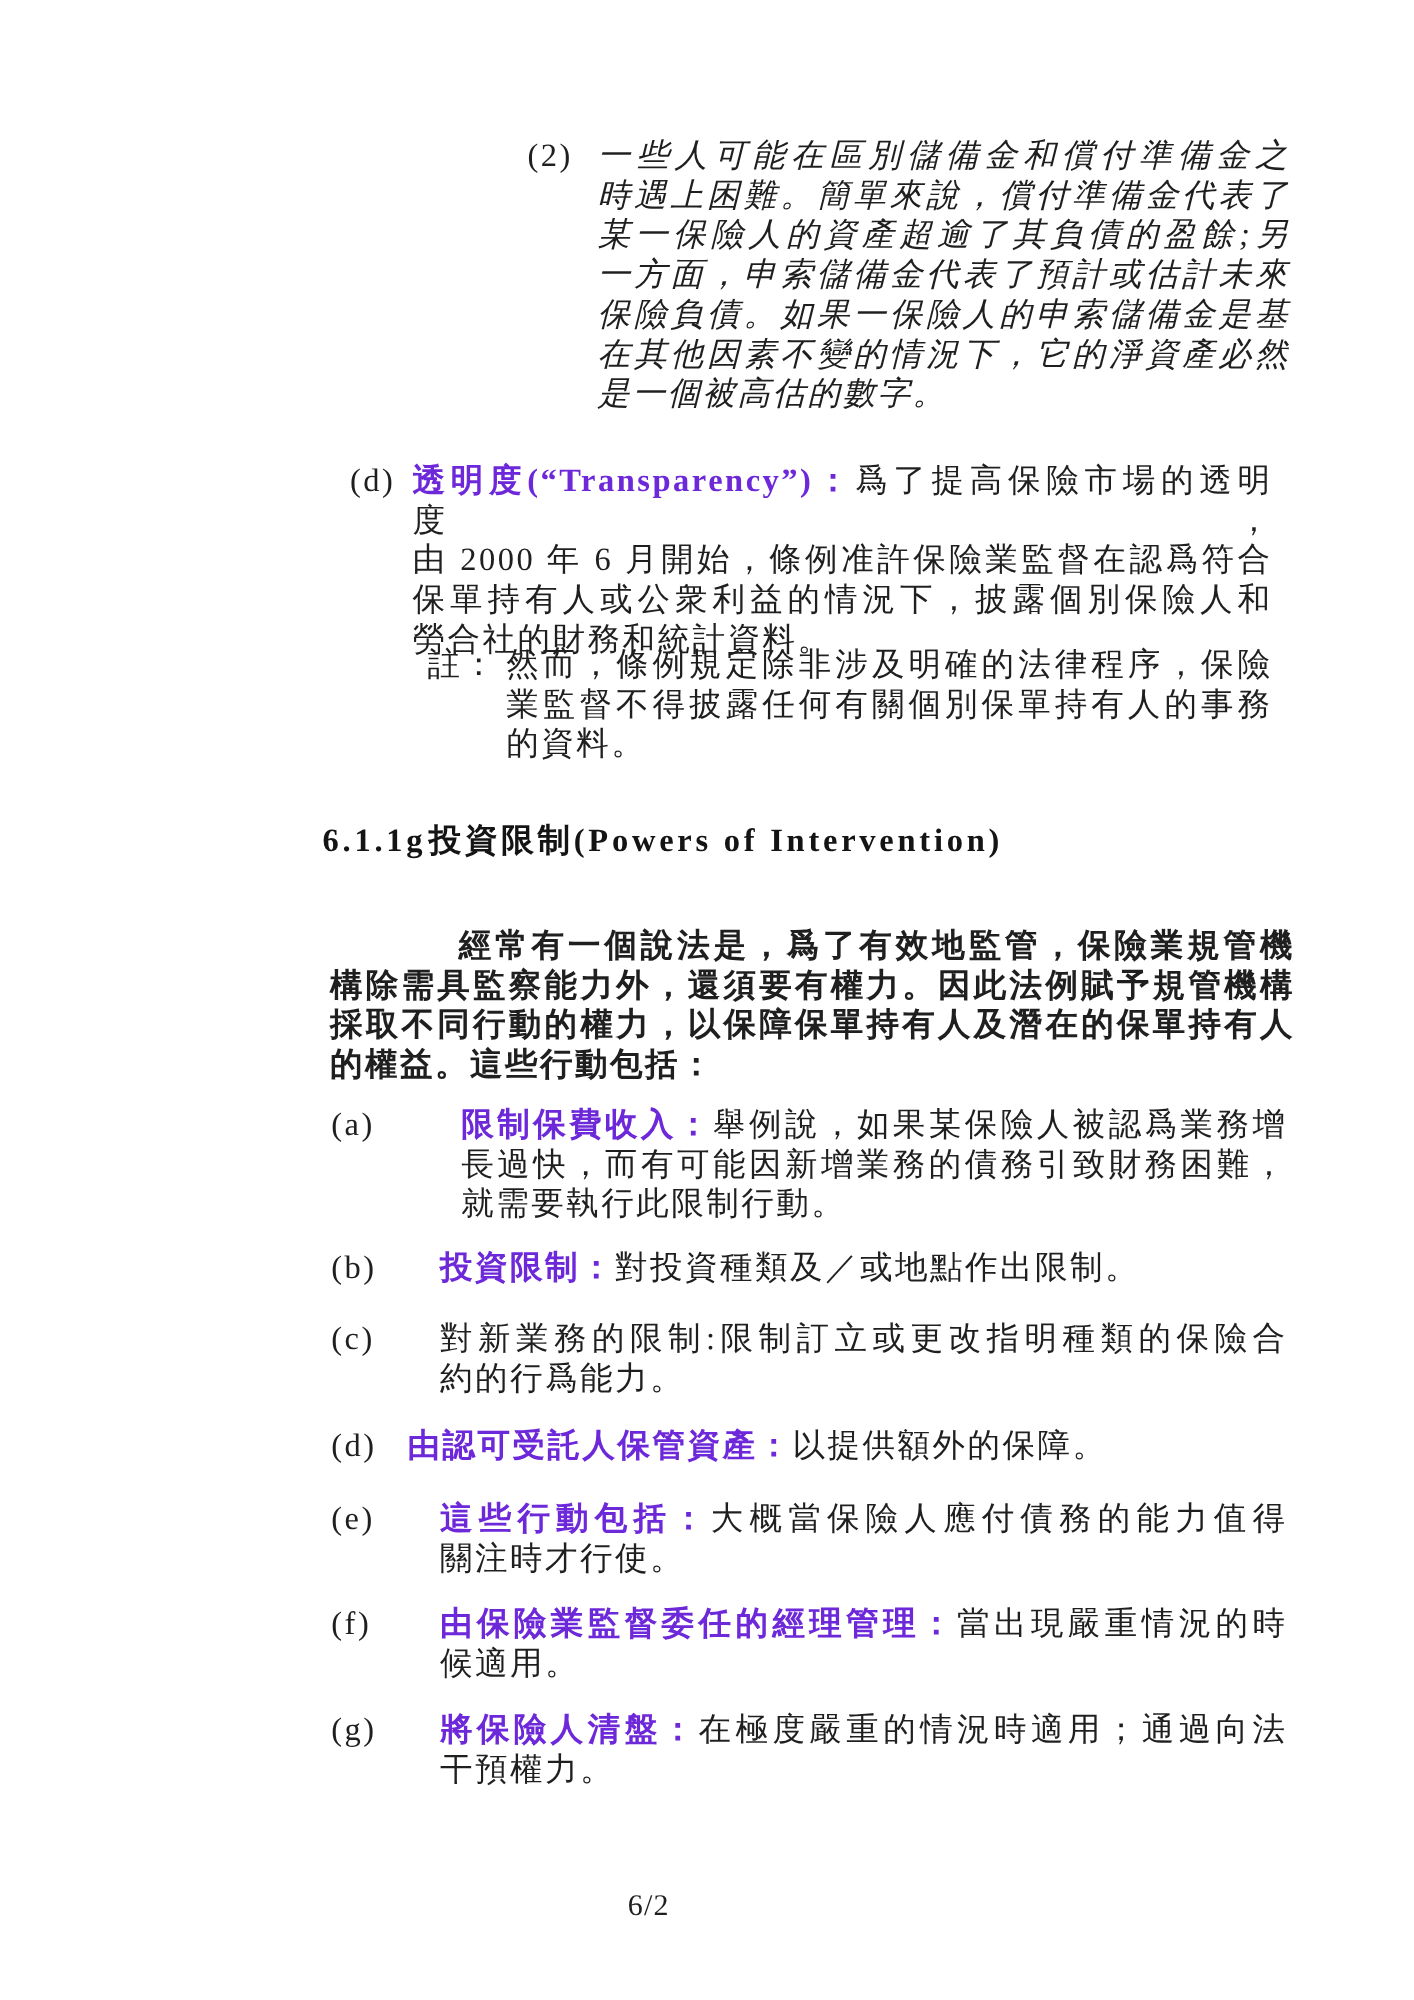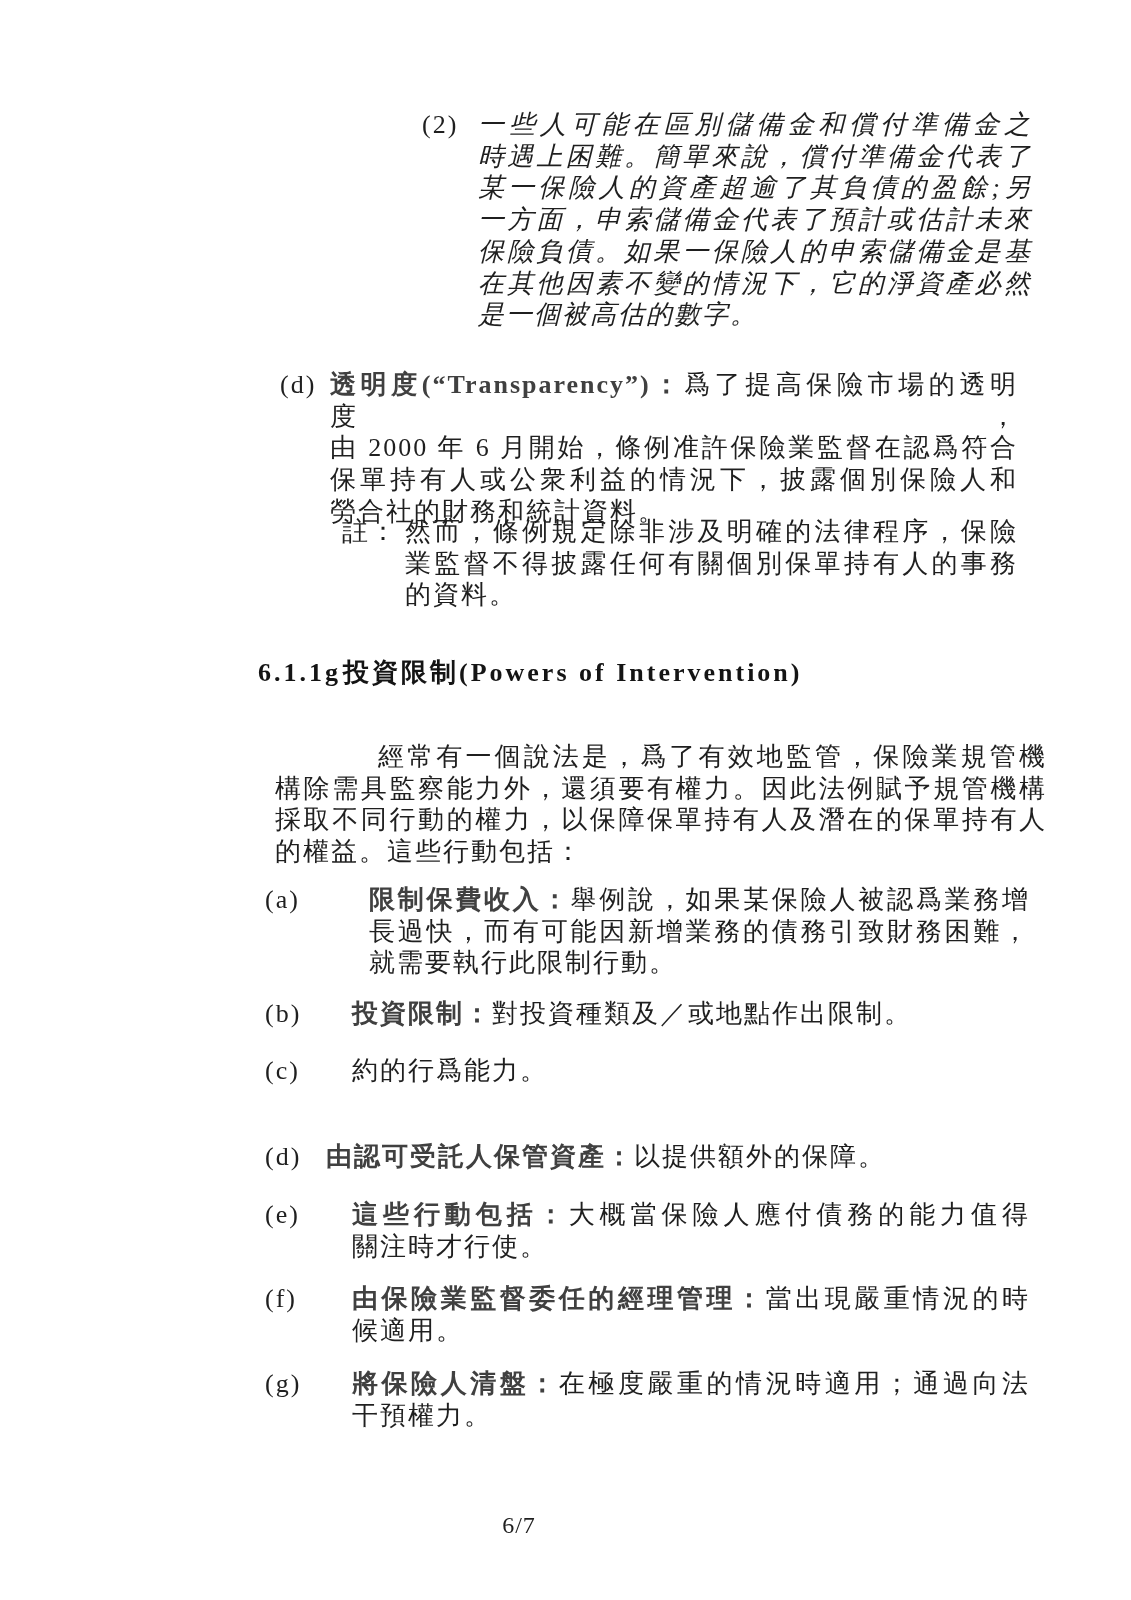--- a/index.html
+++ b/index.html
@@ -12,21 +12,21 @@
     font-size:26px;
     line-height:31.7px;
     letter-spacing:2px;
     overflow:hidden;
   }
   .blk{position:absolute;}
   .lbl{position:absolute;left:0;top:0;white-space:nowrap;}
   .txt{position:relative;}
   .line{min-height:31.7px;}
   .j{text-align:justify;text-align-last:justify;text-justify:inter-character;}
-  .b{font-weight:bold;color:#404040;}
+  .b{font-weight:bold;color:#6d28d9;}
   .heading{font-weight:bold;color:#141414;letter-spacing:3px;white-space:nowrap;}
   .footer{position:absolute;left:0;width:1038px;text-align:center;font-size:24px;letter-spacing:1px;}
 </style>
 </head>
 <body>
 
 <div class="page">
 
   <div class="blk" style="top:109px;left:422px;width:610px;">
     <span class="lbl">(2)</span>
@@ -60,21 +60,21 @@
     </div>
   </div>
 
   <div class="blk heading" style="top:657px;left:258px;width:772px;">
     <span class="lbl">6.1.1g</span>
     <div class="txt" style="margin-left:85px;">
       <span>投資限制(Powers of Intervention)</span>
     </div>
   </div>
 
-  <div class="blk" style="top:741px;left:275px;width:772px;">
+  <div class="blk" style="top:741px;left:264px;width:772px;font-weight:bold;">
     <div class="txt">
       <div class="line j" style="padding-left:103px;">經常有一個說法是，爲了有效地監管，保險業規管機</div>
       <div class="line j">構除需具監察能力外，還須要有權力。因此法例賦予規管機構</div>
       <div class="line j">採取不同行動的權力，以保障保單持有人及潛在的保單持有人</div>
       <div class="line">的權益。這些行動包括：</div>
     </div>
   </div>
 
   <div class="blk" style="top:884px;left:265px;width:765px;">
     <span class="lbl">(a)</span>
@@ -88,20 +88,21 @@
   <div class="blk" style="top:998px;left:265px;width:765px;">
     <span class="lbl">(b)</span>
     <div class="txt" style="margin-left:87px;">
       <div class="line"><span class="b">投資限制：</span><span>對投資種類及／或地點作出限制。</span></div>
     </div>
   </div>
 
   <div class="blk" style="top:1055px;left:265px;width:765px;">
     <span class="lbl">(c)</span>
     <div class="txt" style="margin-left:87px;">
+      <div class="line j"><span class="b"></span><span>對新業務的限制:限制訂立或更改指明種類的保險合</span></div>
       <div class="line">約的行爲能力。</div>
     </div>
   </div>
 
   <div class="blk" style="top:1141px;left:265px;width:765px;">
     <span class="lbl">(d)</span>
     <div class="txt" style="margin-left:61px;">
       <div class="line"><span class="b">由認可受託人保管資產：</span><span>以提供額外的保障。</span></div>
     </div>
   </div>
@@ -123,15 +124,15 @@
   </div>
 
   <div class="blk" style="top:1368px;left:265px;width:765px;">
     <span class="lbl">(g)</span>
     <div class="txt" style="margin-left:87px;">
       <div class="line j"><span class="b">將保險人清盤：</span><span>在極度嚴重的情況時適用；通過向法</span></div>
       <div class="line">干預權力。</div>
     </div>
   </div>
 
-  <div class="footer" style="top:1510px;">6/7</div>
+  <div class="footer" style="top:1510px;">6/2</div>
 
 </div>
 
 </body></html>

